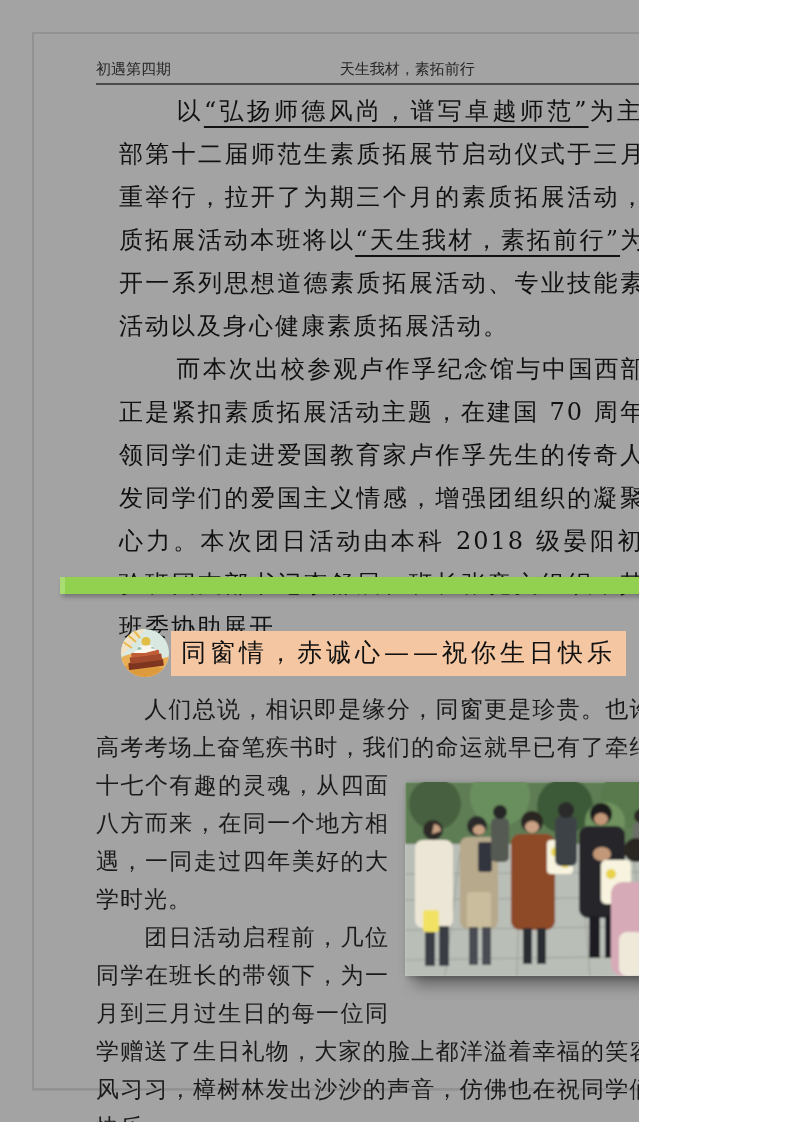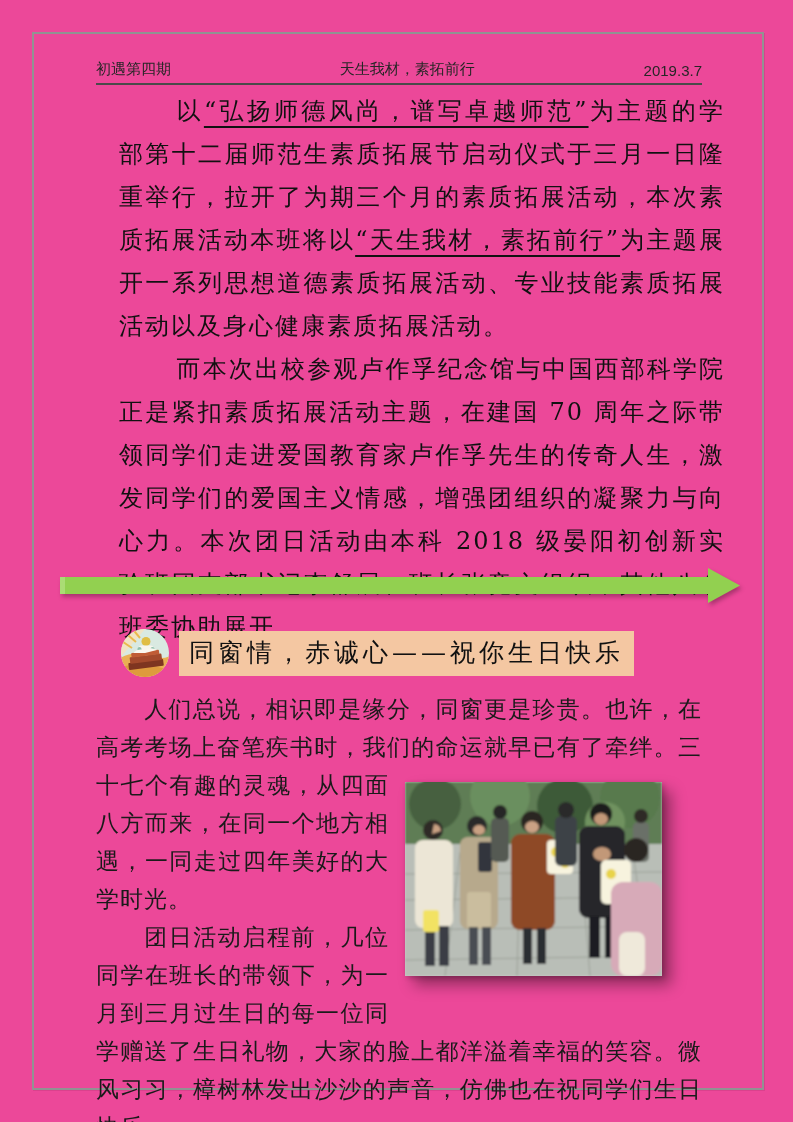--- a/index.html
+++ b/index.html
@@ -1,20 +1,20 @@
 <!DOCTYPE html>
 <html style="--arrow-green: #92D050; --title-highlight: #F4C7A2;"><head>
 <meta charset="utf-8">
 <style>
   html, body { margin: 0; padding: 0; background: #ffffff; }
   .canvas {
     position: relative;
-    width: 793px;
+    width: 639px;
     height: 1122px;
-    background: #ec4899;
+    background: #a3a3a3;
     overflow: hidden;
     font-family: "Liberation Sans", "DejaVu Sans", sans-serif;
     color: #1a1a1a;
   }
   .page-border {
     position: absolute;
     left: 32px; top: 32px;
     width: 728px; height: 1054px;
     border: 2px solid #929292;
     box-shadow: 1px 1px 0 rgba(0,0,0,0.08);
@@ -56,21 +56,21 @@
     position: absolute;
     left: 58px; top: 566px;
     filter: drop-shadow(2px 3px 2px rgba(0,0,0,0.28));
   }
   .section-header {
     position: absolute;
     left: 120px; top: 626px;
     height: 54px;
     display: flex;
     align-items: center;
-    gap: 9px;
+    gap: 1px;
   }
   .section-icon { width: 50px; height: 50px; flex: 0 0 auto; }
   .section-title {
     background: var(--title-highlight, #f4c7a2);
     padding: 5px 10px 7px 10px;
     font-size: 25px;
     letter-spacing: 4px;
     color: #111;
     white-space: nowrap;
   }

